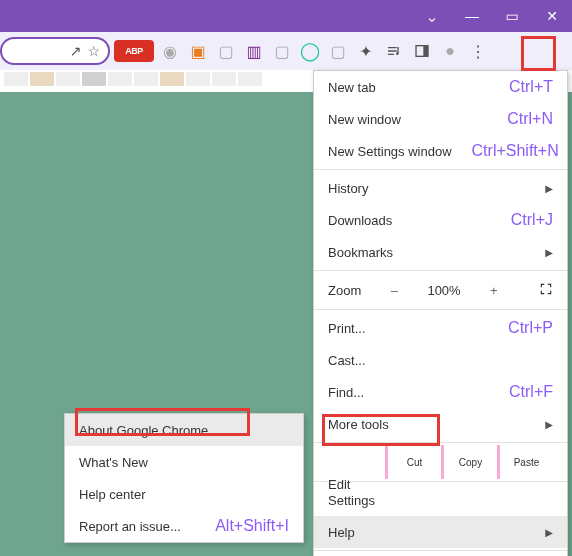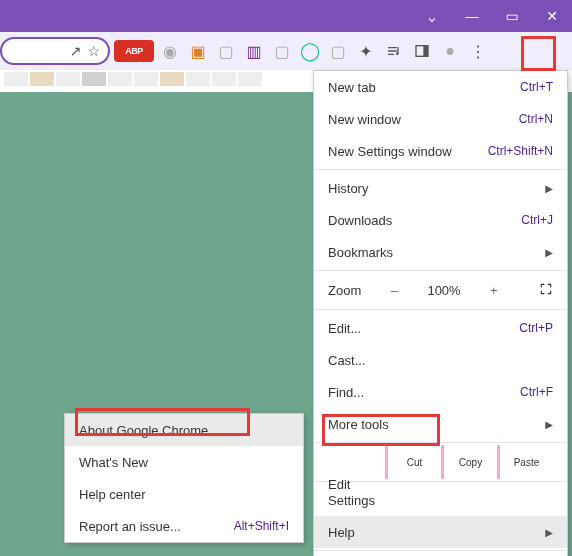--- a/index.html
+++ b/index.html
@@ -24,21 +24,21 @@
 
 .bookmarks { height: 22px; background: #fff; display:flex; gap:2px; padding: 2px 4px; }
 .bookmarks .bk { width: 24px; height: 14px; background: #eee; }
 
 .content { position: absolute; top: 92px; left: 0; right: 0; bottom: 0; background: #6fa58e; }
 
 .menu { position: absolute; background: #fff; border: 1px solid #ccc; box-shadow: 2px 2px 6px rgba(0,0,0,0.2); font-size: 13px; color: #333; z-index: 10; }
 .menu .row { height: 32px; display: flex; align-items: center; padding: 0 14px; cursor: pointer; white-space: nowrap; }
 .menu .row.hl { background: #eaeaea; }
 .menu .row .label { flex: 1; }
-.menu .row .accel { color: #4c1d95; font-size: 12px; margin-left: 20px; }
+.menu .row .accel { color: #8b5cf6; font-size: 16px; margin-left: 20px; }
 .menu .row .arrow { color: #555; font-size: 10px; margin-left: 20px; }
 .menu hr { border: none; border-top: 1px solid #e0e0e0; margin: 2px 0; }
 
 .zoom-row { height: 34px; display:flex; align-items:center; padding: 0 14px; gap: 26px; }
 .zoom-row .zlbl { flex: 1; }
 .zoom-row .zb { width: 24px; text-align:center; color:#666; cursor:pointer; }
 .zoom-row .zv { width: 44px; text-align:center; }
 .zoom-row .full { width:24px; text-align:center; cursor:pointer; margin-left: 12px;}
 
 .edit-row { height: 34px; display:flex; align-items:center; padding: 0 14px; }
@@ -139,21 +139,21 @@
     <span class="zlbl">Zoom</span>
     <span class="zb">–</span>
     <span class="zv">100%</span>
     <span class="zb">+</span>
     <span class="full"><svg width="14" height="14" viewBox="0 0 24 24">
           <path fill="#333" d="M3 3h6v2H5v4H3zM15 3h6v6h-2V5h-4zM3 15h2v4h4v2H3zM19 15h2v6h-6v-2h4z"></path>
         </svg></span>
   </div>
   <hr>
   <div class="row">
-      <span class="label">Edit...</span>
+      <span class="label">Print...</span>
       <span class="accel">Ctrl+P</span>
     </div>
   <div class="row">
       <span class="label">Cast...</span>
     </div>
   <div class="row">
       <span class="label">Find...</span>
       <span class="accel">Ctrl+F</span>
     </div>
   <div class="row">

